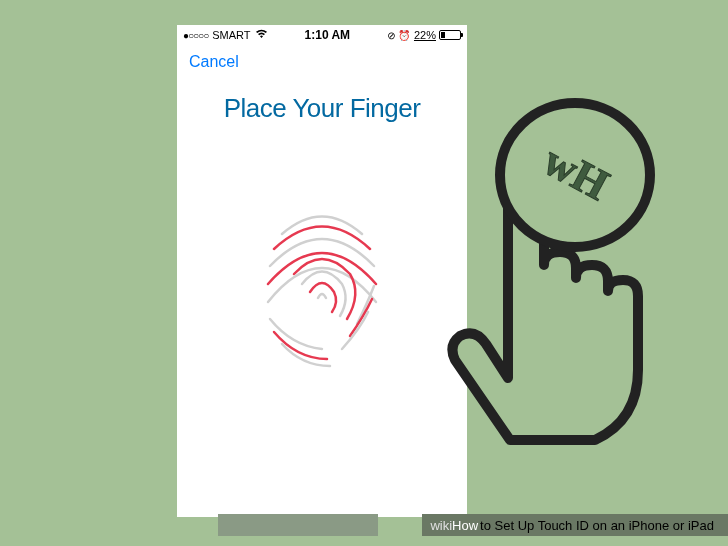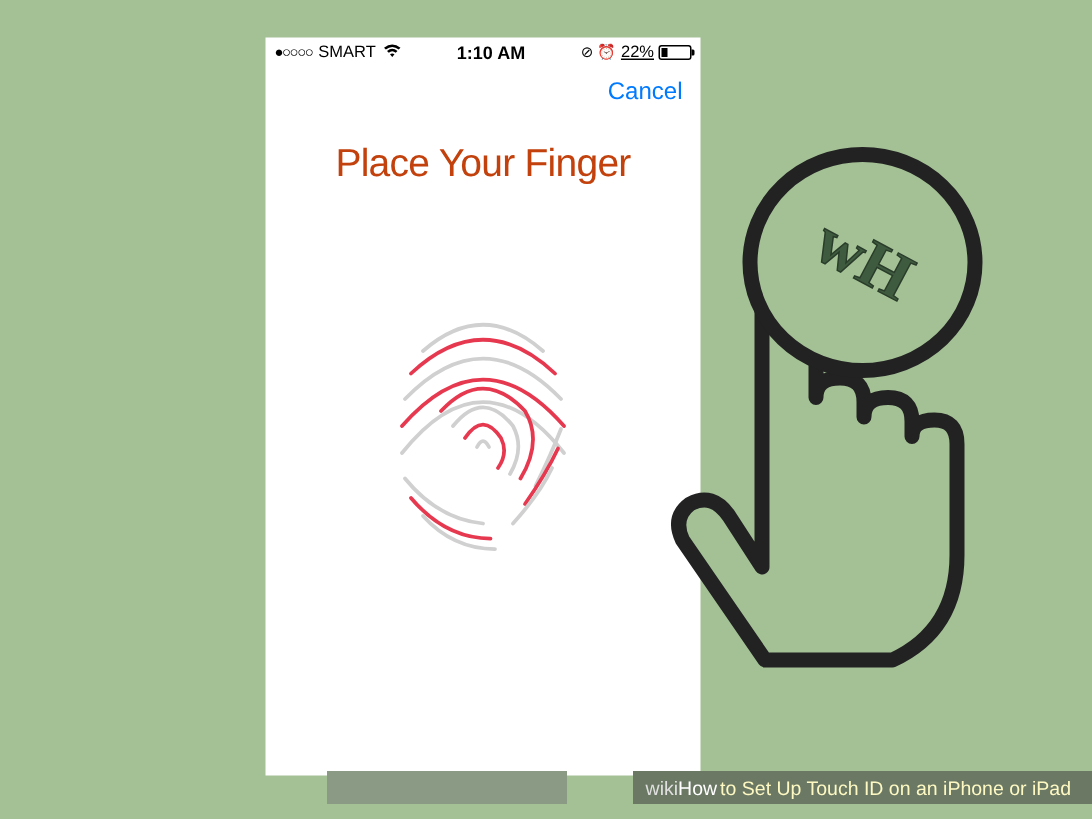--- a/index.html
+++ b/index.html
@@ -33,35 +33,34 @@
     .carrier { font-weight: 500; font-size: 11px; text-align: center; }
     .wifi-icon { font-size: 11px; }
     .time { font-weight: 600; font-size: 12px; }
     .battery-pct { font-size: 11px; text-decoration: underline; }
     .battery-icon { display: inline-block; width: 22px; height: 10px; border: 1px solid #000; border-radius: 2px; position: relative; }
     .battery-icon::after { content: ''; position: absolute; right: -3px; top: 2px; width: 2px; height: 4px; background: #000; border-radius: 0 1px 1px 0; }
     .battery-fill { position: absolute; left: 1px; top: 1px; bottom: 1px; width: 22%; background: #000; }
     .alarm-icon, .lock-icon { font-size: 10px; }
     .nav-bar {
       display: flex;
-      justify-content: flex-end;
       padding: 8px 12px 4px;
     }
     .cancel-btn {
       color: #007aff;
       font-size: 16px;
       background: none;
       border: none;
       cursor: pointer;
     }
     .content { text-align: center; padding: 18px 14px 0; }
     .title {
       font-size: 26px;
       font-weight: 300;
-      color: #c2410c;
+      color: #0369a1;
       margin-bottom: 12px;
       letter-spacing: -0.5px;
     }
     .subtitle {
       font-size: 14px;
       color: #000;
       line-height: 1.35;
       padding: 0 8px;
     }
     .fingerprint-container {
@@ -96,21 +95,21 @@
       height: 22px;
       display: flex;
       align-items: center;
       padding: 0 14px 0 8px;
       font-size: 13px;
       color: #fff;
       margin-left: 44px;
     }
     .caption-wiki { color: #e0e0e0; font-weight: 500; }
     .caption-how { color: #fff; font-weight: 400; }
-    .caption-rest { color: #fef9c3; margin-left: 2px; }
+    .caption-rest { color: #000000; margin-left: 2px; }
   </style>
 </head>
 <body>
 
 <div class="phone-screen">
   <div class="status-bar">
     <div class="status-left">
       <span class="signal-dots">●○○○○</span>
       <span class="carrier">SMART</span>
       <span class="wifi-icon">

